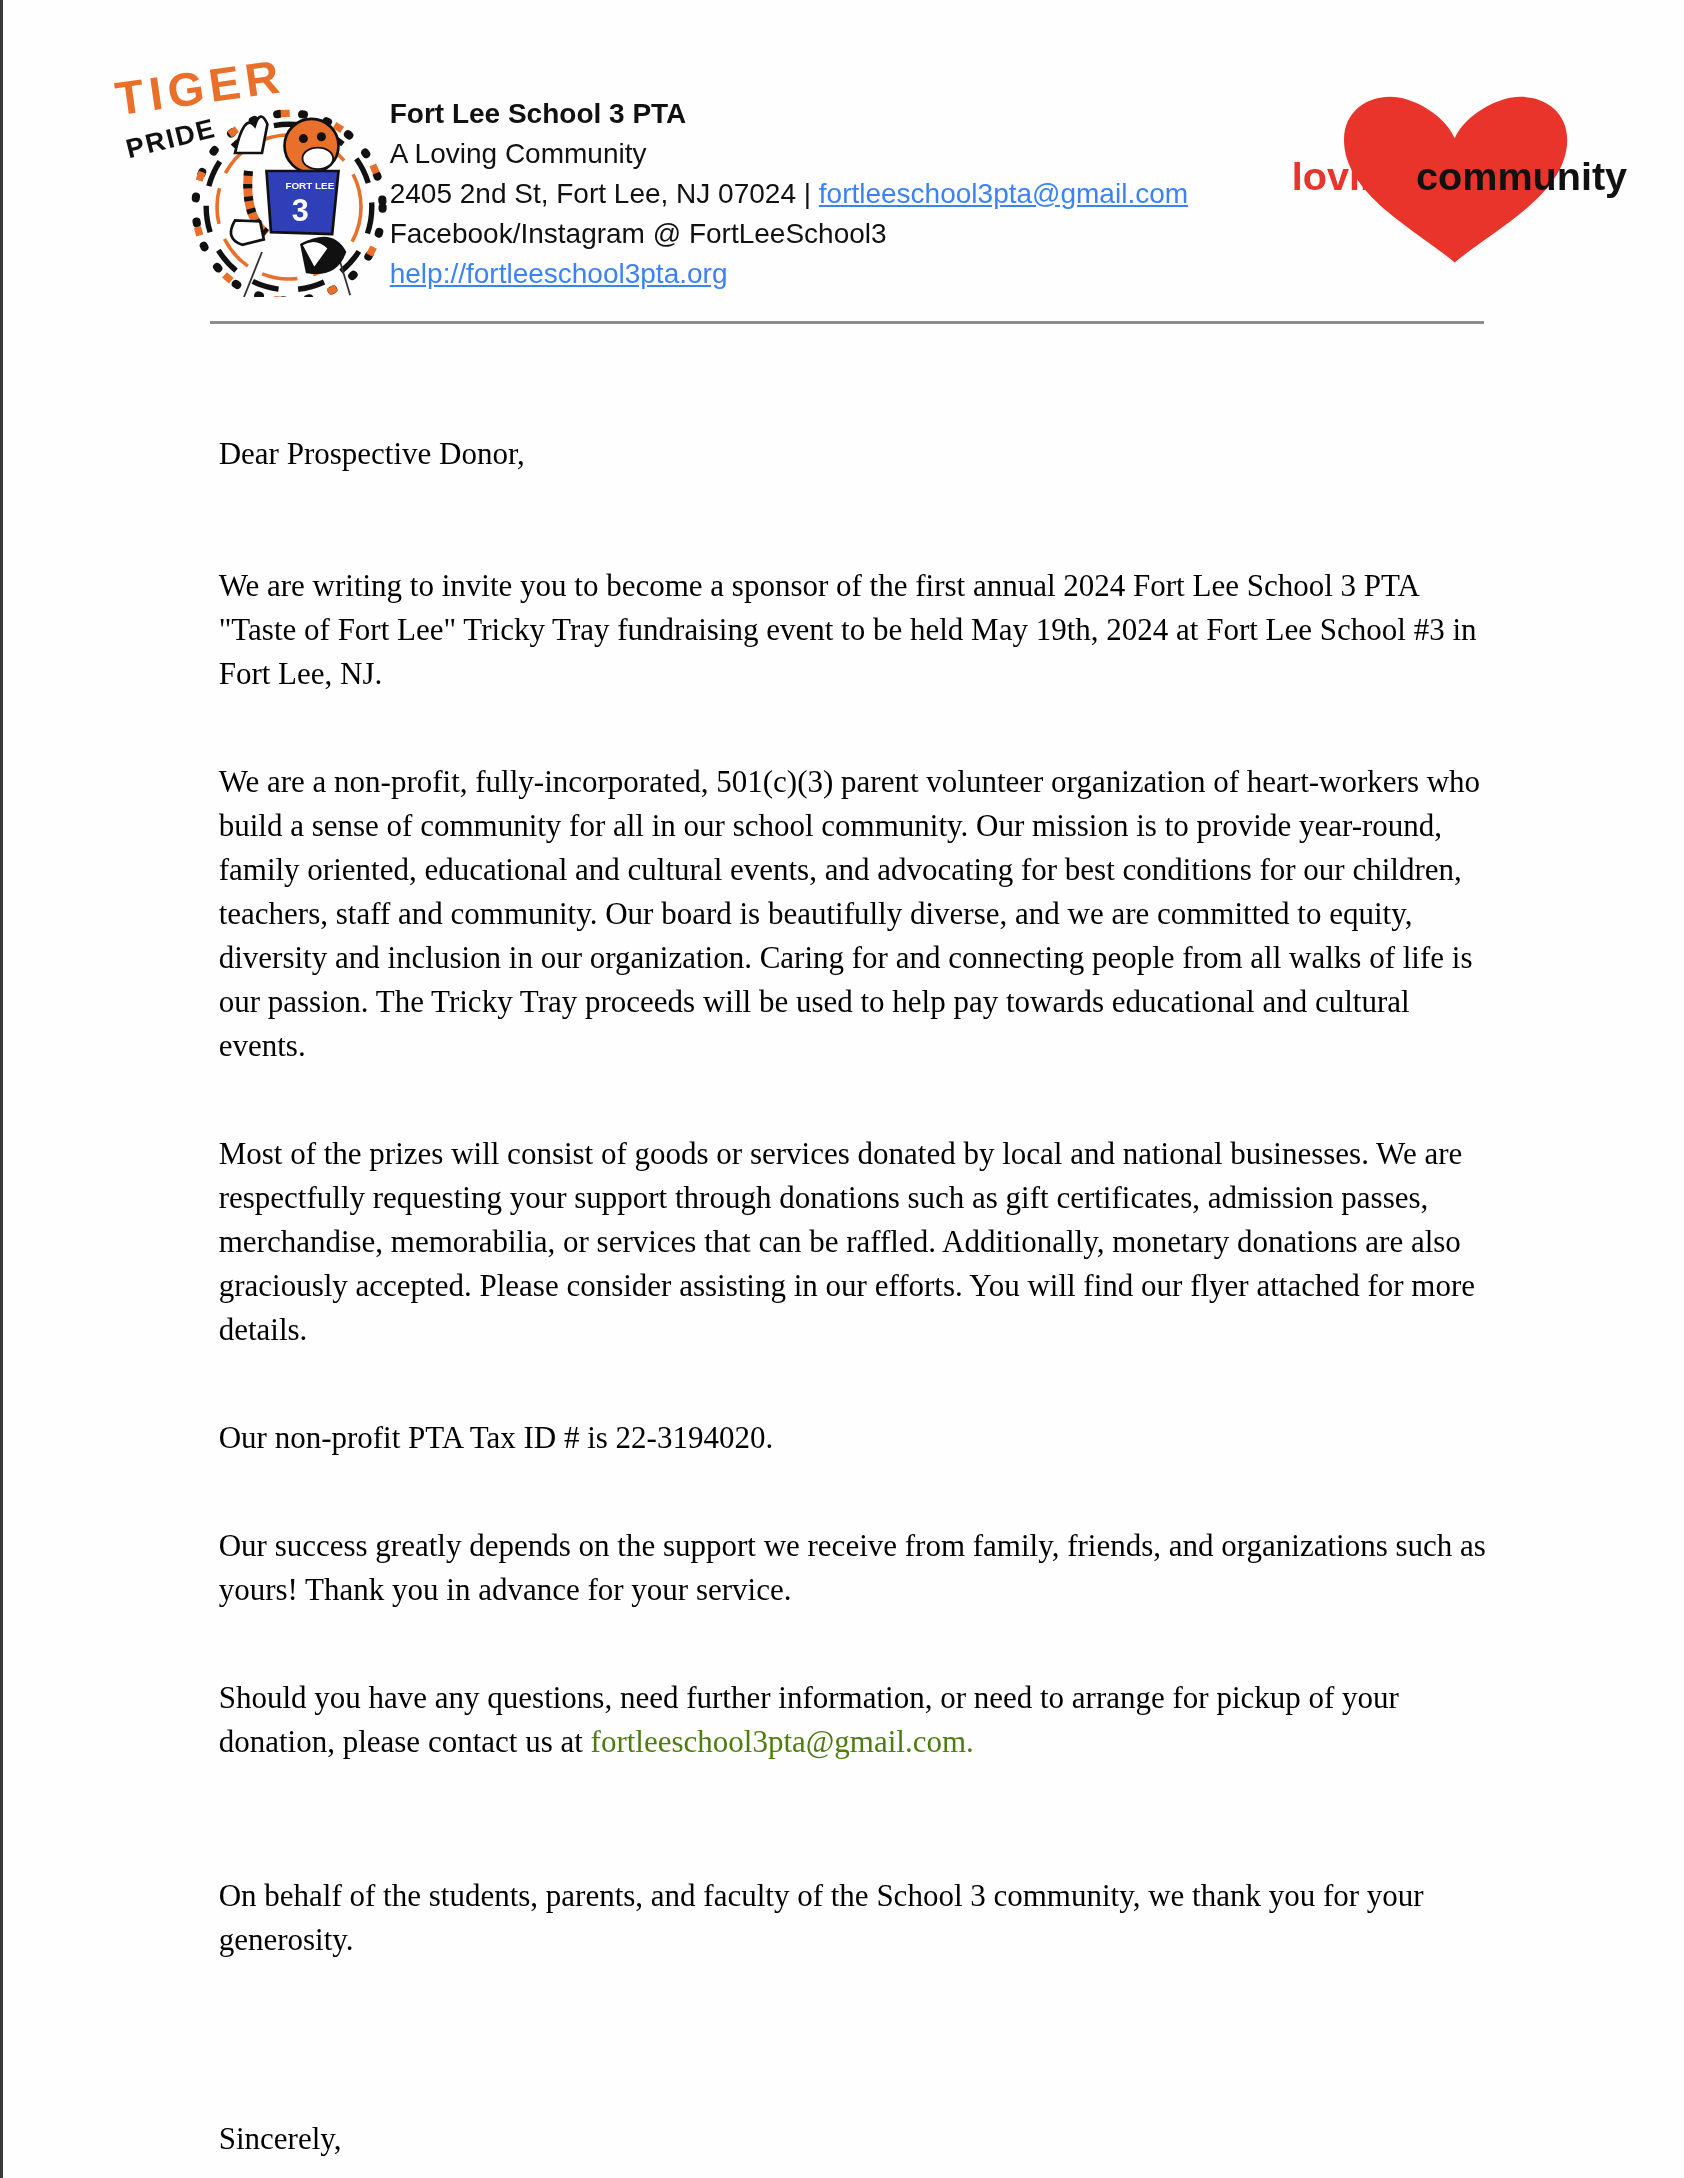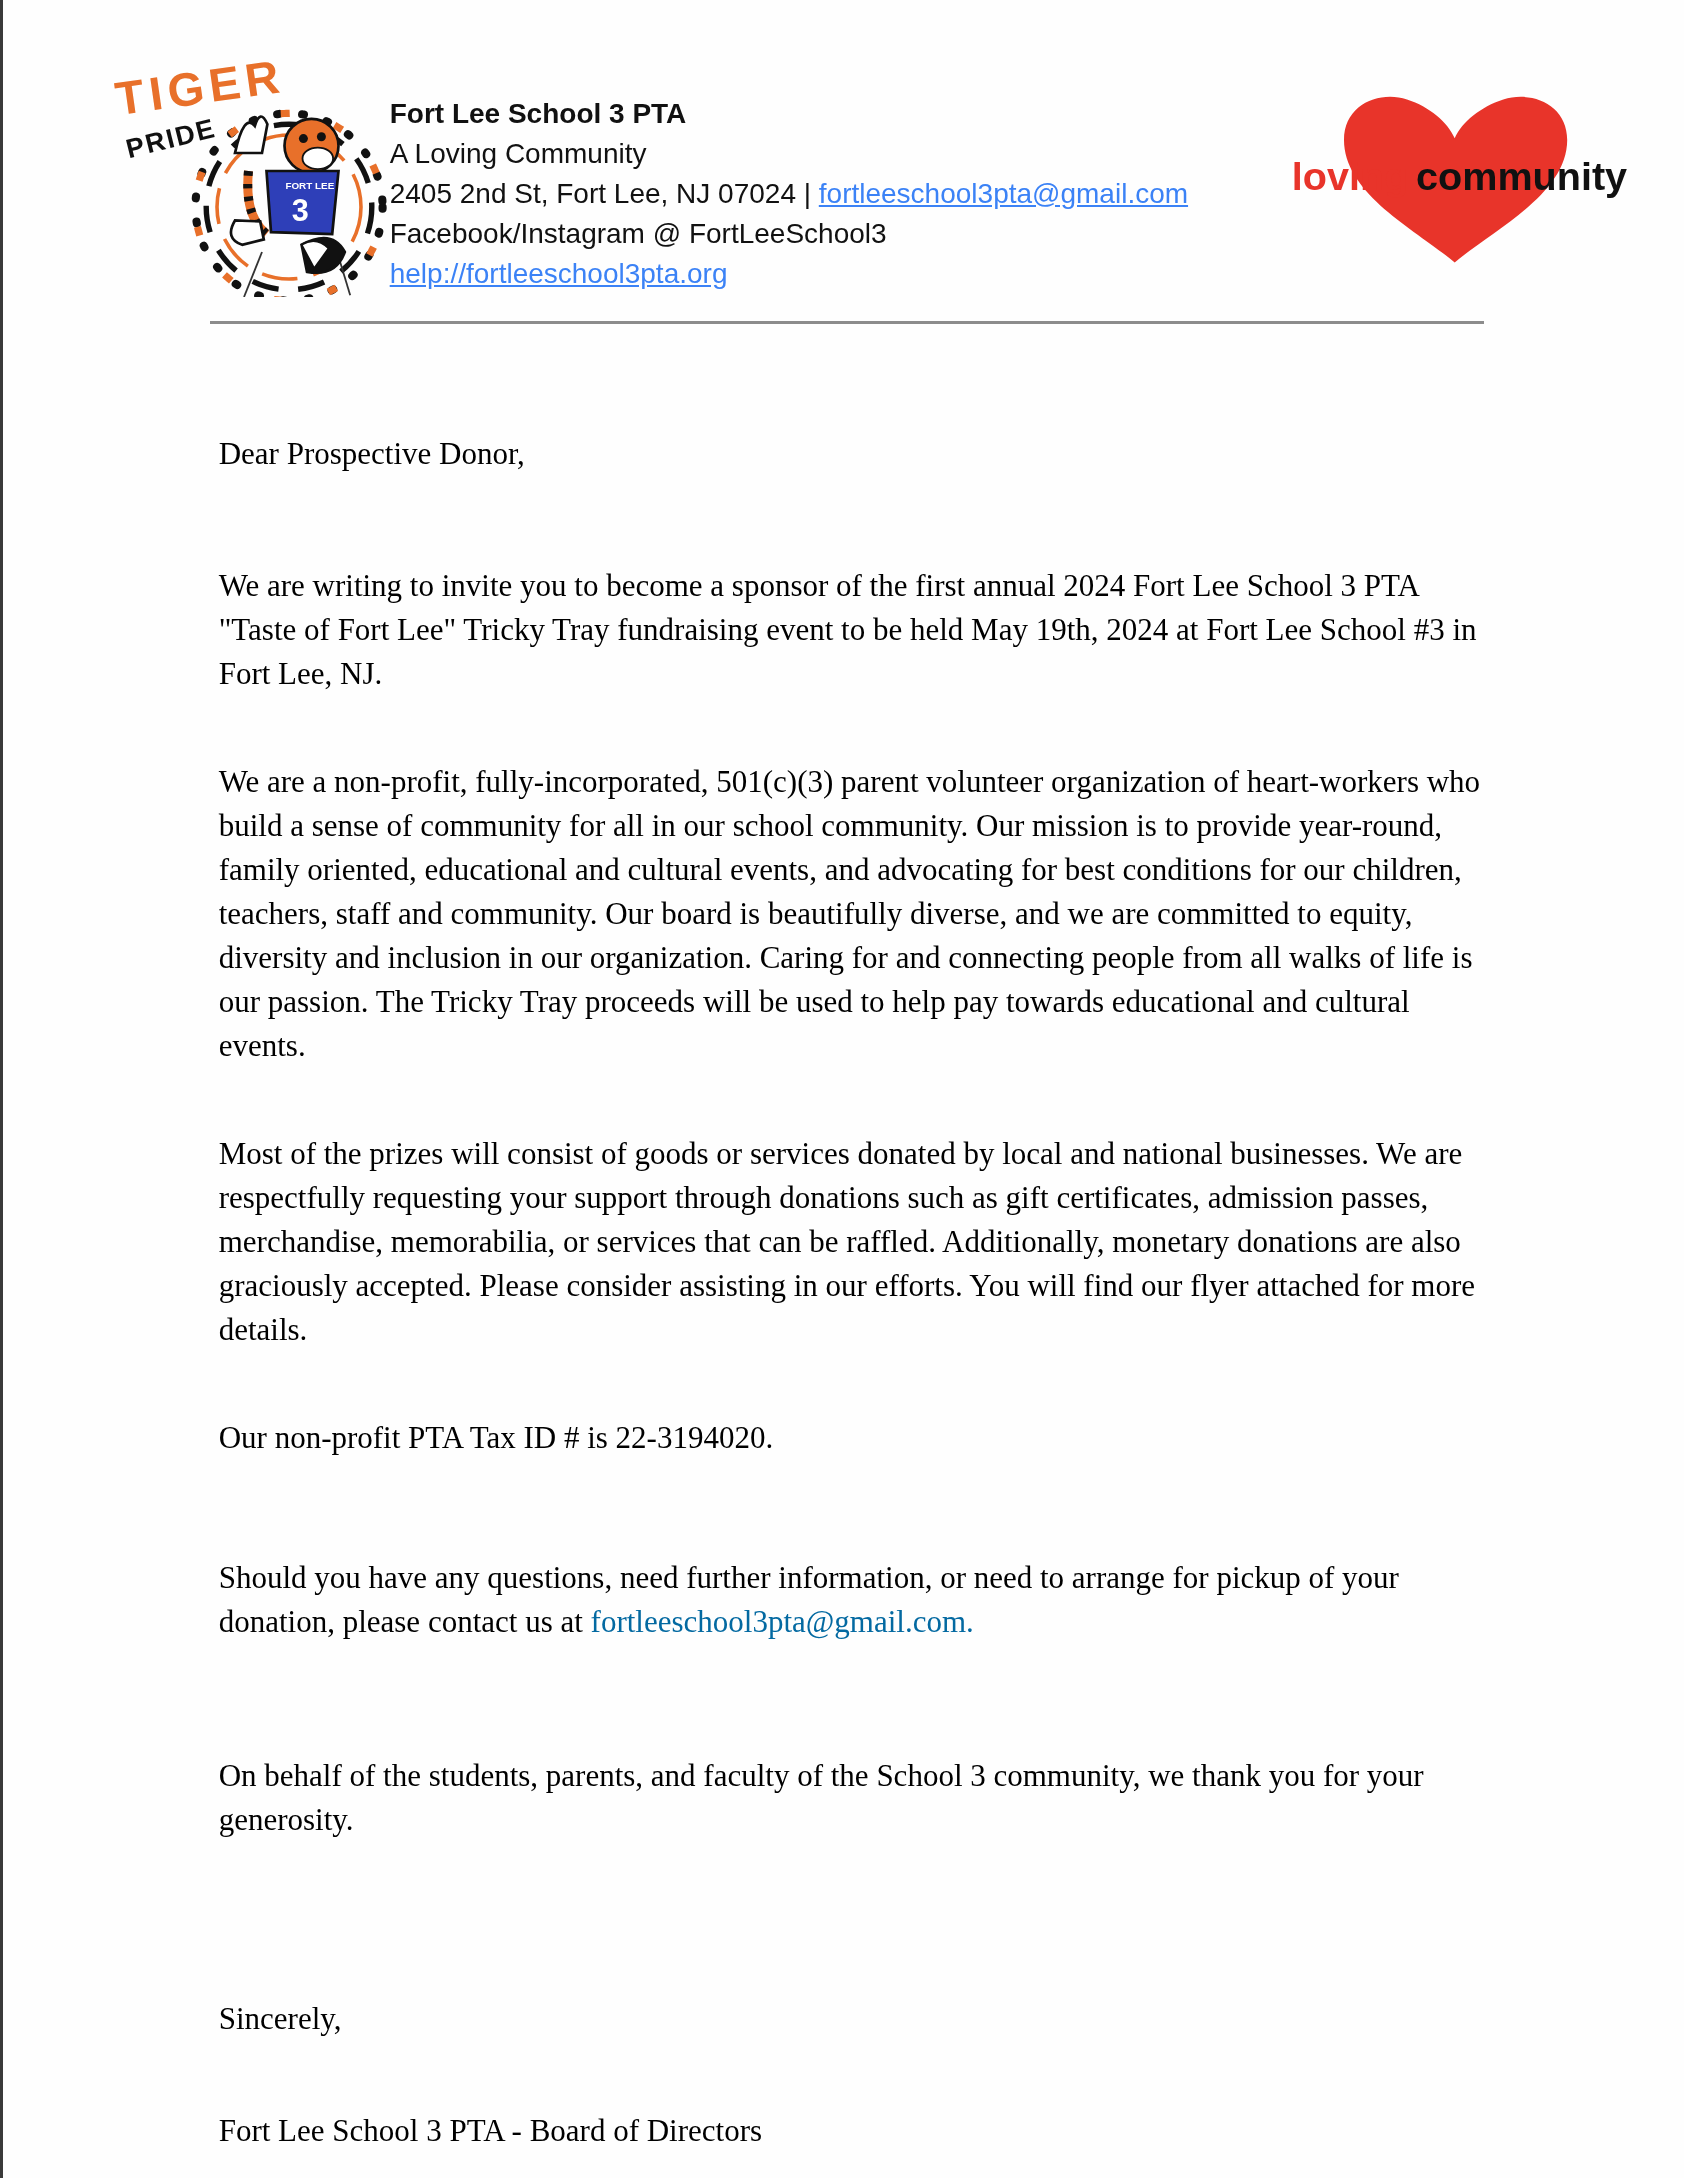--- a/index.html
+++ b/index.html
@@ -74,21 +74,21 @@
     .letter-body p {
       margin: 16px;
       font-family: Liberation Serif, serif;
     }
     .gap-lg { height: 56px; }
     .gap-md { height: 32px; }
     .gap-xl { height: 78px; }
     .gap-xxl { height: 123px; }
     .gap-sign { height: 36px; }
     .letter-body a.email-link {
-      color: #0369a1;
+      color: #4d7c0f;
       text-decoration: none;
     }
   </style>
 </head>
 <body>
 
 <div class="left-edge"></div>
 
 <div class="page">
 
@@ -142,20 +142,21 @@
     <p>Dear Prospective Donor,</p>
     <div class="gap-lg"></div>
     <p>We are writing to invite you to become a sponsor of the first annual 2024 Fort Lee School 3 PTA "Taste of Fort Lee" Tricky Tray fundraising event to be held May 19th, 2024 at Fort Lee School #3 in Fort Lee, NJ.</p>
     <div class="gap-md"></div>
     <p>We are a non-profit, fully-incorporated, 501(c)(3) parent volunteer organization of heart-workers who build a sense of community for all in our school community. Our mission is to provide year-round, family oriented, educational and cultural events, and advocating for best conditions for our children, teachers, staff and community. Our board is beautifully diverse, and we are committed to equity, diversity and inclusion in our organization. Caring for and connecting people from all walks of life is our passion. The Tricky Tray proceeds will be used to help pay towards educational and cultural events.</p>
     <div class="gap-md"></div>
     <p>Most of the prizes will consist of goods or services donated by local and national businesses. We are respectfully requesting your support through donations such as gift certificates, admission passes, merchandise, memorabilia, or services that can be raffled. Additionally, monetary donations are also graciously accepted. Please consider assisting in our efforts. You will find our flyer attached for more details.</p>
     <div class="gap-md"></div>
     <p>Our non-profit PTA Tax ID # is 22-3194020.</p>
     <div class="gap-md"></div>
+    <p>Our success greatly depends on the support we receive from family, friends, and organizations such as yours! Thank you in advance for your service.</p>
     <div class="gap-md"></div>
     <p><span>Should you have any questions, need further information, or need to arrange for pickup of your donation, please contact us at </span><a class="email-link">fortleeschool3pta@gmail.com.</a></p>
     <div class="gap-xl"></div>
     <p>On behalf of the students, parents, and faculty of the School 3 community, we thank you for your generosity.</p>
     <div class="gap-xxl"></div>
     <p>Sincerely,</p>
     <div class="gap-sign"></div>
     <p>Fort Lee School 3 PTA - Board of Directors</p>
   </div>
 

